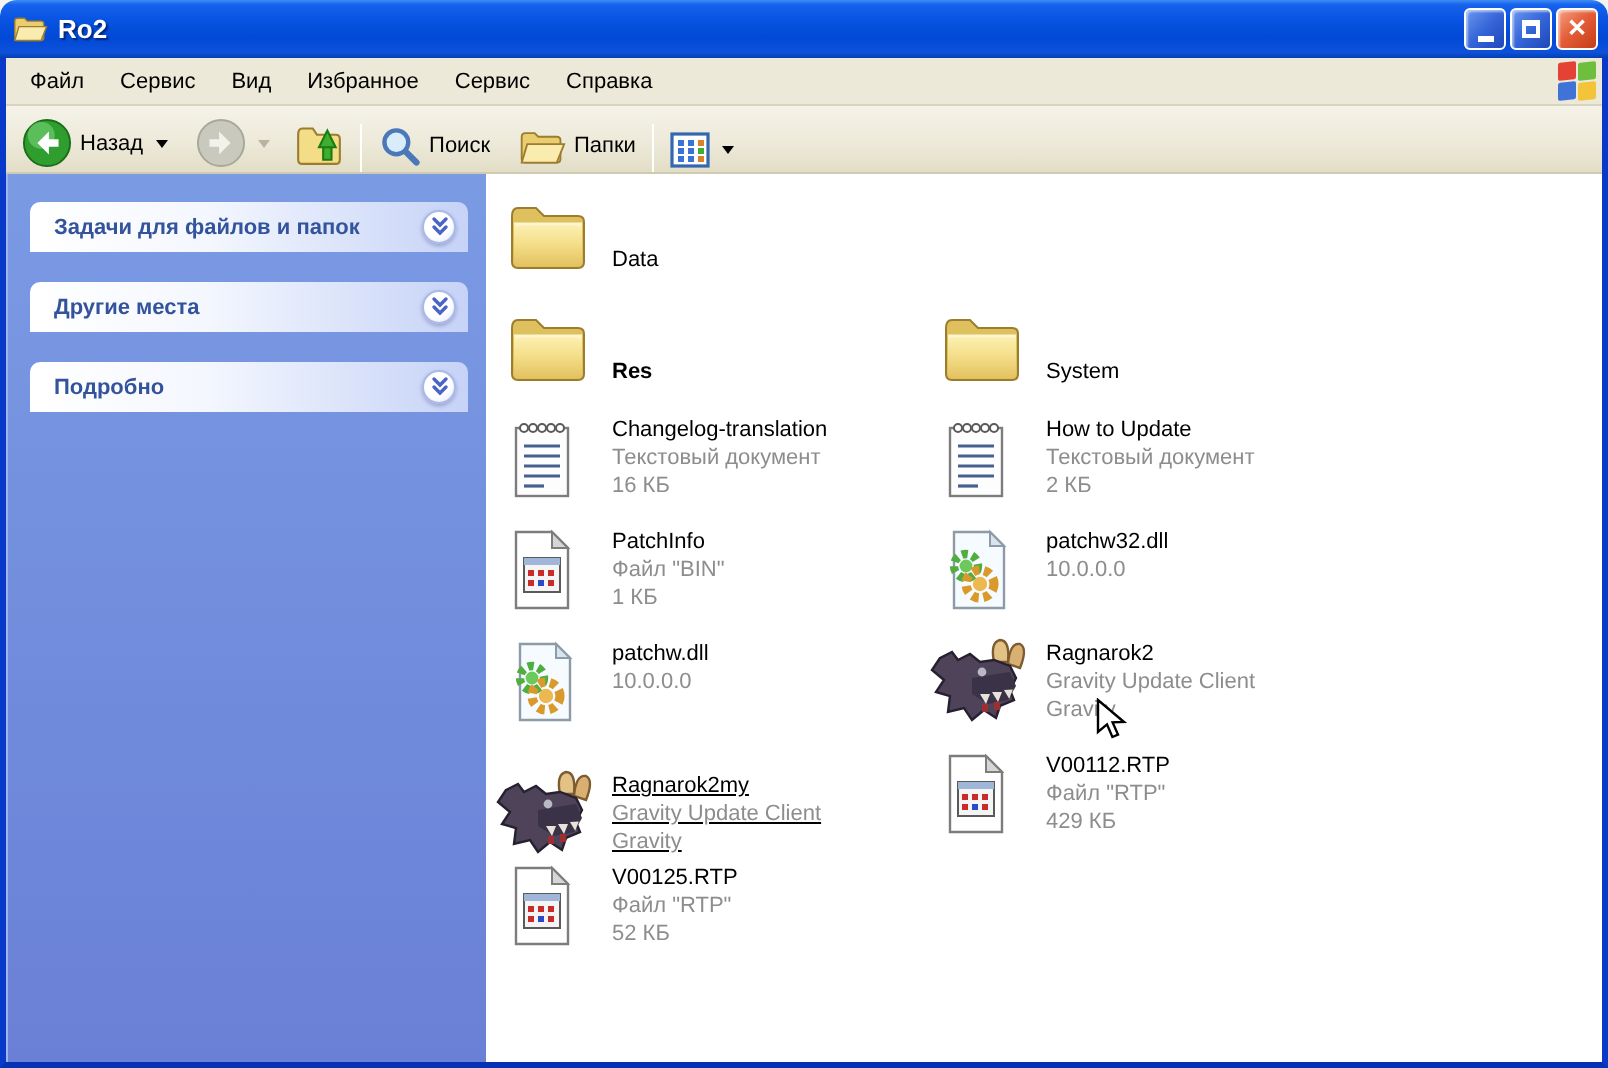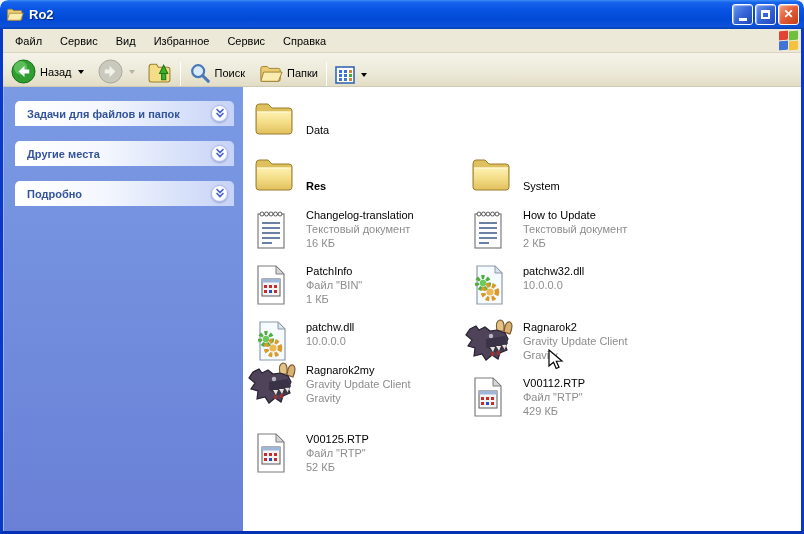--- a/index.html
+++ b/index.html
@@ -399,21 +399,21 @@
                 <use href="#icon-ragnarok"></use>
               </svg>
     </div>
     <div class="tile-text">
       <div class="tile-name">Ragnarok2</div>
     <div class="tile-detail">Gravity Update Client</div>
               <div class="tile-detail">Gravity</div>
             </div>
   </div>
 
-  <div class="tile" style="left: 10px; top: 275px;">
+  <div class="tile" style="left: 10px; top: 298px; text-decoration: underline;">
     <div class="tile-iconbox">
       <svg class="tile-icon ragnarok">
                 <use href="#icon-ragnarok"></use>
               </svg>
     </div>
     <div class="tile-text">
       <div class="tile-name">Ragnarok2my</div>
     <div class="tile-detail">Gravity Update Client</div>
               <div class="tile-detail">Gravity</div>
             </div>

